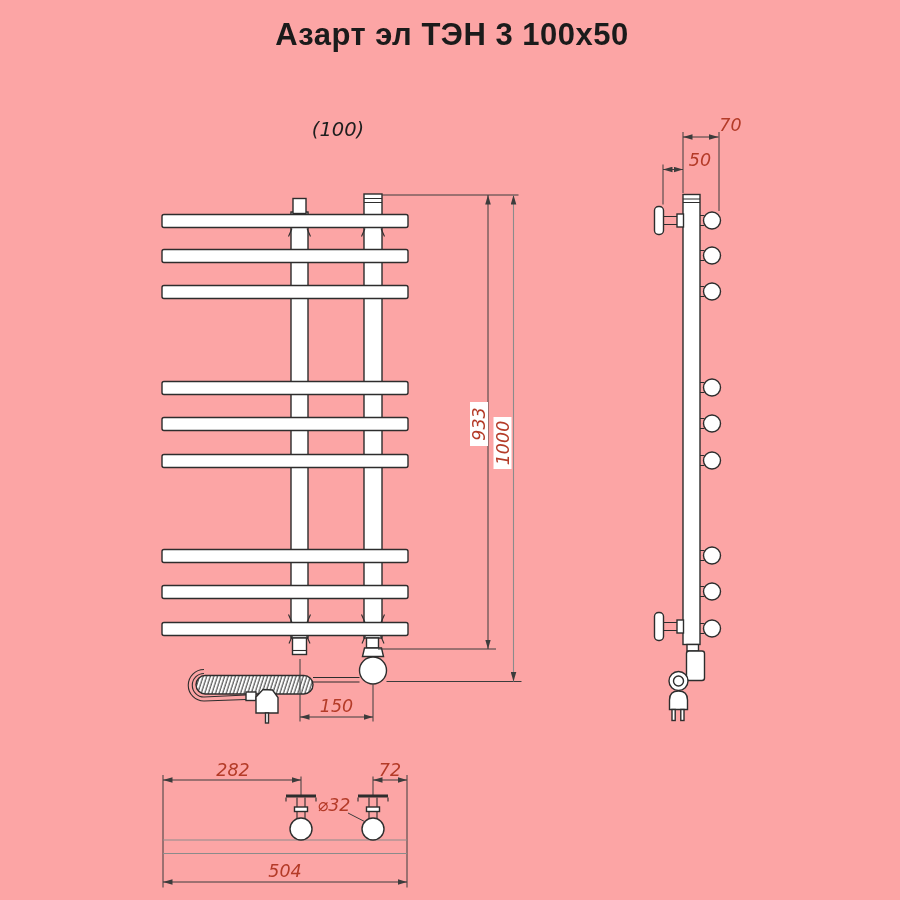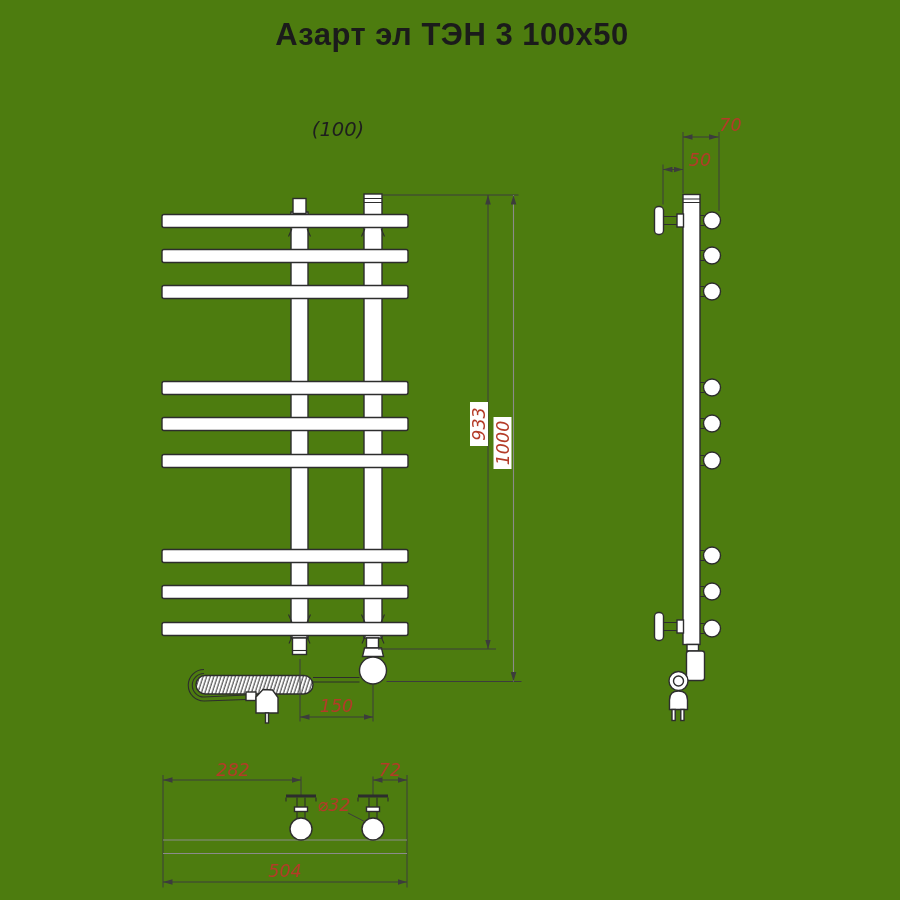--- a/index.html
+++ b/index.html
@@ -1,16 +1,16 @@
 <!DOCTYPE html>
 <html><head>
 <meta charset="utf-8">
 <style>
   html,body{margin:0;padding:0;background:#ffffff;}
-  .stage{position:relative;width:900px;height:900px;background:#4d7c0f;overflow:hidden;
+  .stage{position:relative;width:900px;height:900px;background:#fca5a5;overflow:hidden;
          font-family:"Liberation Sans",sans-serif;}
   svg{display:block;}
   .geow{stroke:#2d2d2d;stroke-width:1.4;fill:#ffffff;}
   .thin{stroke:#2d2d2d;stroke-width:1.1;fill:none;}
   .dim{stroke:#3c3c3c;stroke-width:1;fill:none;}
   .dimg{stroke:#8b8b8b;stroke-width:1.1;fill:none;}
   .dimtxt{fill:#b43b28;font-family:"DejaVu Sans",sans-serif;font-style:italic;
           font-size:17.5px;text-anchor:middle;}
   .titletxt{fill:#1b1b1b;font-family:"Liberation Sans",sans-serif;font-weight:bold;
             font-size:31px;text-anchor:middle;letter-spacing:.5px;}

